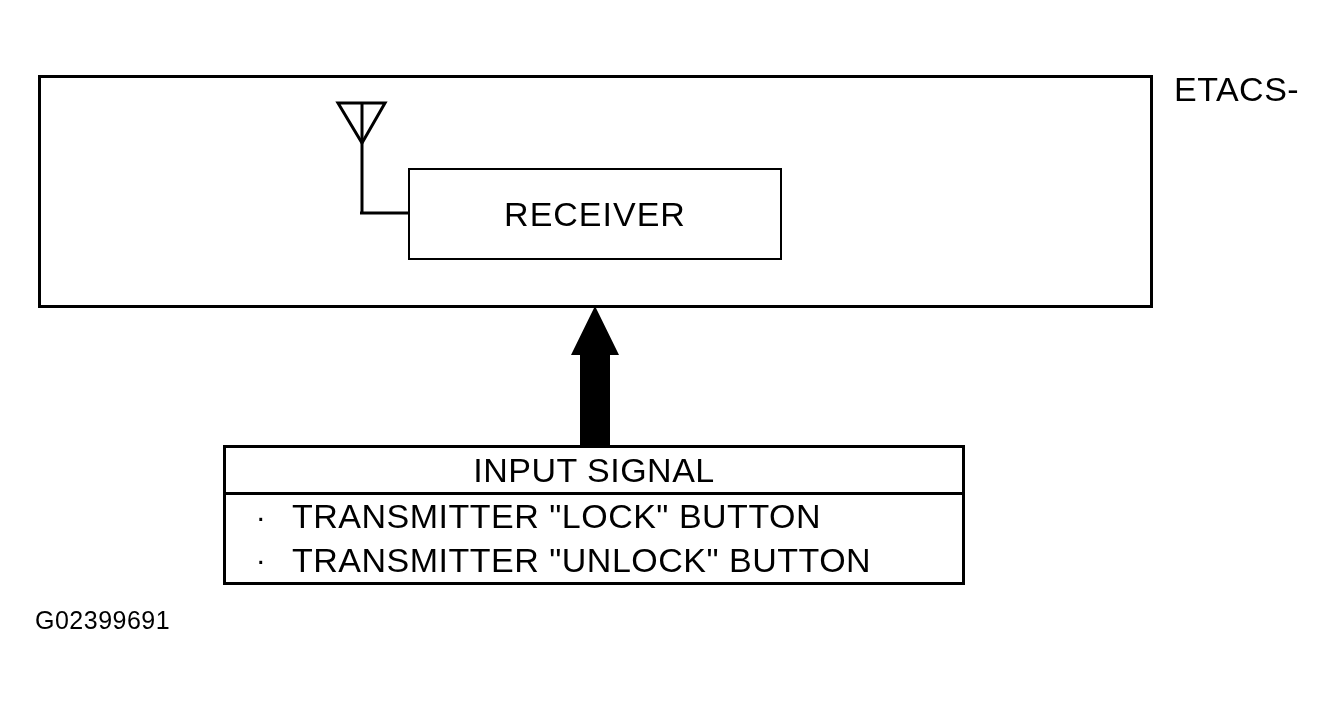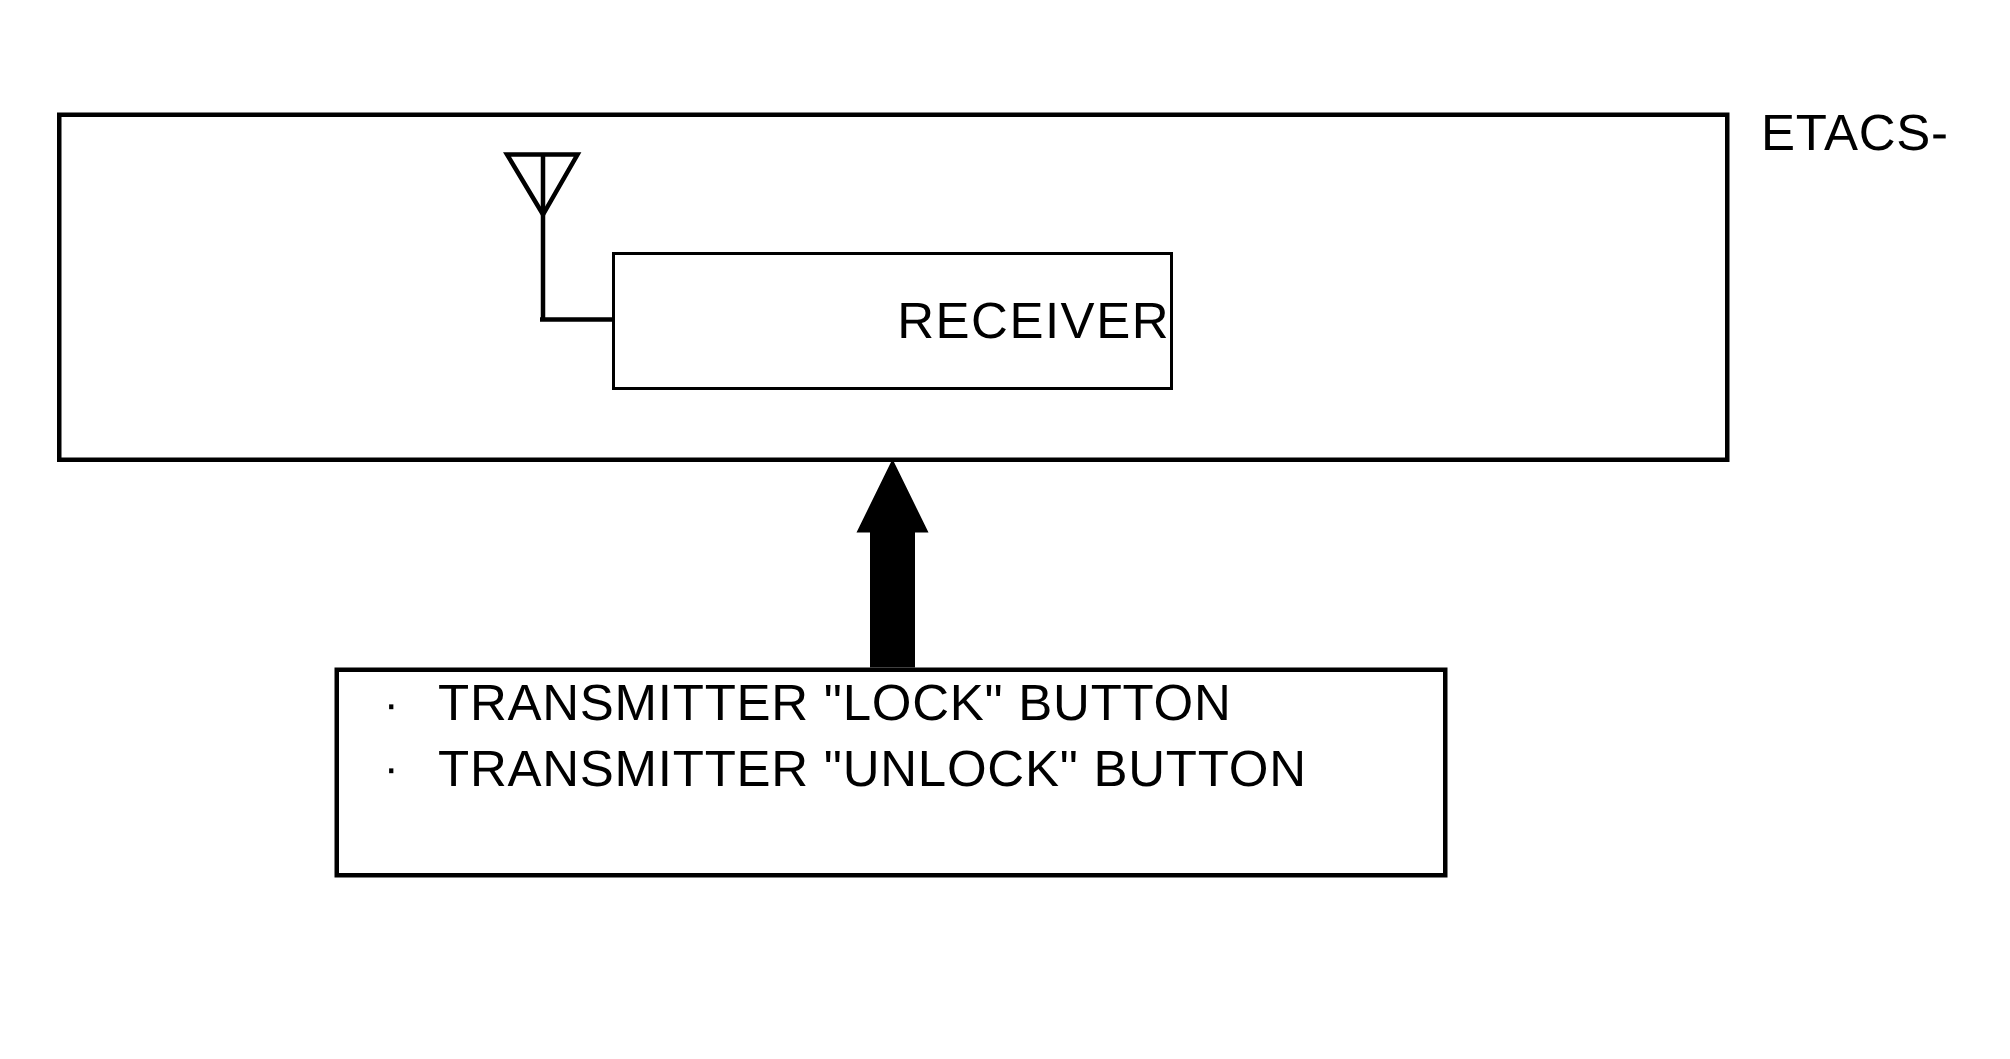--- a/index.html
+++ b/index.html
@@ -50,21 +50,21 @@
     position: absolute;
     left: 408px;
     top: 168px;
     width: 374px;
     height: 92px;
     border: 2px solid #000000;
     box-sizing: border-box;
     background: #ffffff;
     display: flex;
     align-items: center;
-    justify-content: flex-end;
+    justify-content: center;
     font-size: 34px;
     letter-spacing: 1px;
   }
   .arrow-svg {
     position: absolute;
     left: 565px;
     top: 304px;
     width: 60px;
     height: 144px;
   }
@@ -135,26 +135,28 @@
 
   <div class="receiver-box">
     <span>RECEIVER</span>
   </div>
 
   <svg class="arrow-svg" viewBox="565 304 60 144" xmlns="http://www.w3.org/2000/svg">
     <polygon points="595,306 619,355 610,355 610,448 580,448 580,355 571,355" fill="#000000" stroke="none"></polygon>
   </svg>
 
   <div class="input-box">
+    <div class="input-title">INPUT SIGNAL</div>
     <div class="input-items">
       <div class="input-item">
         <span class="bullet">·</span>
         <span>TRANSMITTER "LOCK" BUTTON</span>
       </div>
       <div class="input-item">
         <span class="bullet">·</span>
         <span>TRANSMITTER "UNLOCK" BUTTON</span>
       </div>
     </div>
   </div>
 
+  <div class="figure-code">G02399691</div>
 
 </div>
 
 </body></html>

